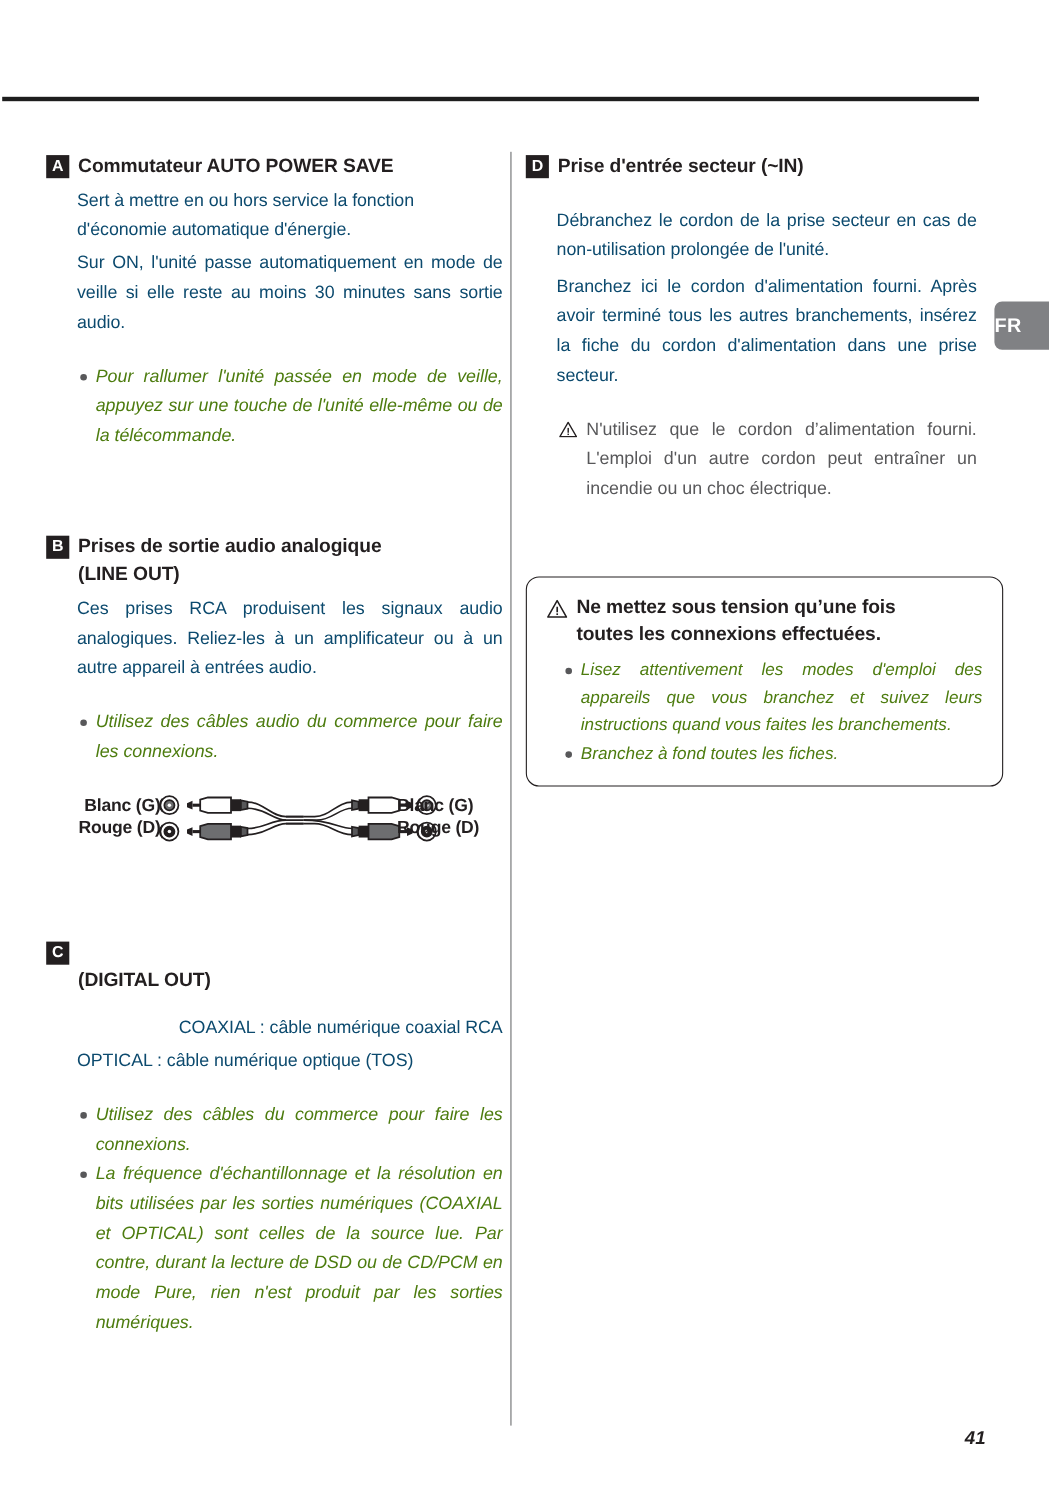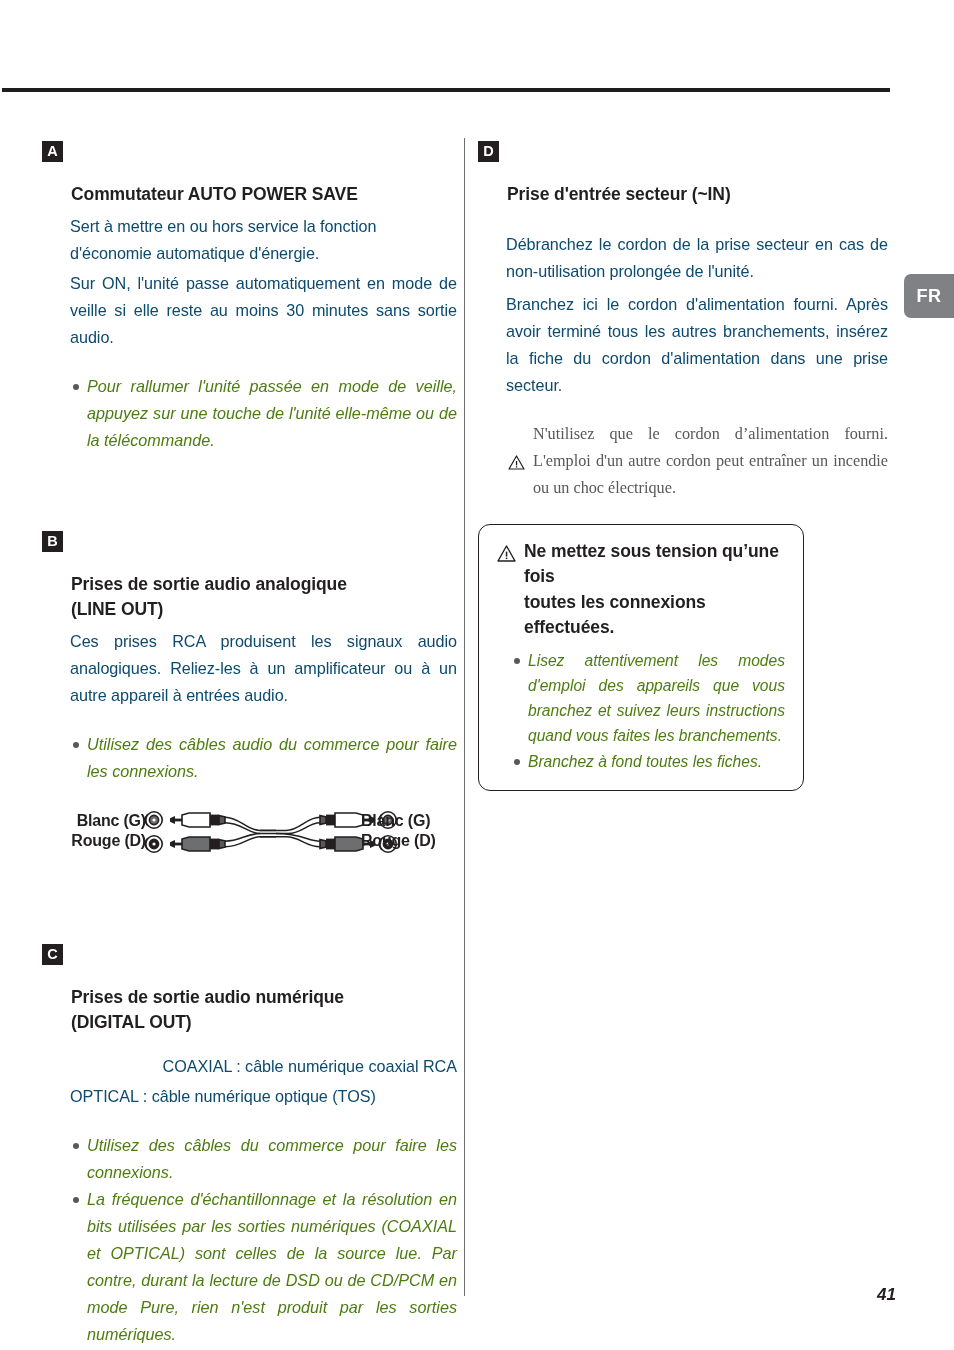--- a/index.html
+++ b/index.html
@@ -39,21 +39,20 @@
     width: 50px;
     height: 44px;
     background: #808184;
     border-radius: 7px 0 0 7px;
     color: #ffffff;
     font-size: 18px;
     font-weight: bold;
     letter-spacing: 0.5px;
     display: flex;
     align-items: center;
-    justify-content: center;
   }
 
   
   .col-divider {
     position: absolute;
     left: 464px;
     top: 138px;
     width: 1px;
     height: 1158px;
     background: #6d6e70;
@@ -87,21 +86,21 @@
     color: #ffffff;
     font-size: 14.5px;
     font-weight: bold;
     font-family: "Liberation Sans", sans-serif;
     display: flex;
     align-items: center;
     justify-content: center;
     margin-right: 8px;
     margin-top: 3px;
   }
-  .sec-head-text { flex: 1 1 auto; margin-top: 44px; }
+  .sec-head-text { flex: 1 1 auto; }
 
   
   p.body {
     margin: 6px 0 0 28px;
     font-size: 16.2px;
     line-height: 1.67;
     color: #0c4a6e;
     text-align: justify;
     text-justify: inter-word;
     letter-spacing: -0.05px;
@@ -134,22 +133,21 @@
     width: 6px;
     height: 6px;
     border-radius: 50%;
     background: #58585a;
   }
 
   
   .warn-note {
     margin: 22px 0 0 30px;
     display: flex;
-    align-items: center;
-    font-family: Liberation Serif, serif;
+    align-items: flex-start;
   }
   .warn-note .tri { flex: 0 0 auto; margin-top: 6px; margin-right: 8px; }
   .warn-note .txt {
     flex: 1 1 auto;
     font-size: 16.2px;
     line-height: 1.67;
     color: #58585a;
     text-align: justify;
     text-justify: inter-word;
   }
@@ -173,21 +171,21 @@
   .cbl-l1 { left: 0px;   top: 3px;  text-align: right; width: 78px; }
   .cbl-l2 { left: 0px;   top: 23px; text-align: right; width: 78px; }
   .cbl-r1 { left: 293px; top: 3px;  }
   .cbl-r2 { left: 293px; top: 23px; }
 
   
   .caution-box {
     position: absolute;
     left: 478px;
     top: 524px;
-    width: 326px;
+    width: 434px;
     box-sizing: border-box;
     border: 1.6px solid #231f20;
     border-radius: 12px;
     padding: 14px 18px 16px 18px;
   }
   .caution-head {
     display: flex;
     align-items: flex-start;
     font-size: 17.5px;
     font-weight: bold;
@@ -198,21 +196,21 @@
   .caution-head .tri { flex: 0 0 auto; margin-top: 5px; margin-right: 8px; }
   .caution-head .txt { flex: 1 1 auto; }
   .caution-box ul.bullets { margin: 7px 0 0 16px; }
   .caution-box ul.bullets li { font-size: 15.6px; line-height: 1.62; }
   .caution-box ul.bullets li::before { top: 10px; }
 
   
   .page-number {
     position: absolute;
     right: 58px;
-    bottom: 45px;
+    bottom: 32px;
     font-size: 17px;
     font-weight: bold;
     font-style: italic;
     color: #231f20;
   }
 </style>
 </head>
 <body>
 
 <div class="page">
@@ -332,21 +330,21 @@
         <span class="cbl-label cbl-l2">Rouge (D)</span>
         <span class="cbl-label cbl-r1">Blanc (G)</span>
         <span class="cbl-label cbl-r2">Rouge (D)</span>
       </div>
     </div>
 
     <div class="section" style="margin-top:78px;">
       <div class="sec-head">
         <span class="badge">C</span>
         <span class="sec-head-text">
-          <span>Prises de sortie audio numérique</span><br>
+          <br>
           <span>(DIGITAL OUT)</span>
         </span>
       </div>
       <p class="body nojustify" style="margin-top:18px;text-align:right;">COAXIAL : câble numérique coaxial RCA</p>
       <p class="body nojustify tight">OPTICAL : câble numérique optique (TOS)</p>
       <ul class="bullets">
         <li>Utilisez des câbles du commerce pour faire les connexions.</li>
         <li>La fréquence d'échantillonnage et la résolution en bits utilisées par les sorties numériques (COAXIAL et OPTICAL) sont celles de la source lue. Par contre, durant la lecture de DSD ou de CD/PCM en mode Pure, rien n'est produit par les sorties numériques.</li>
       </ul>
     </div>

